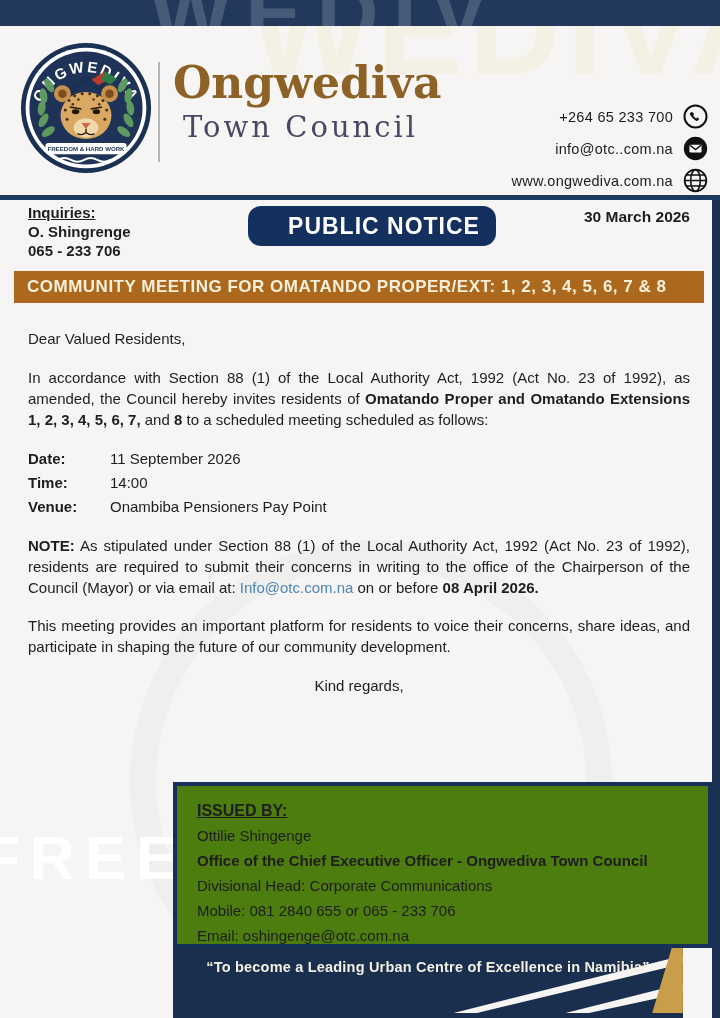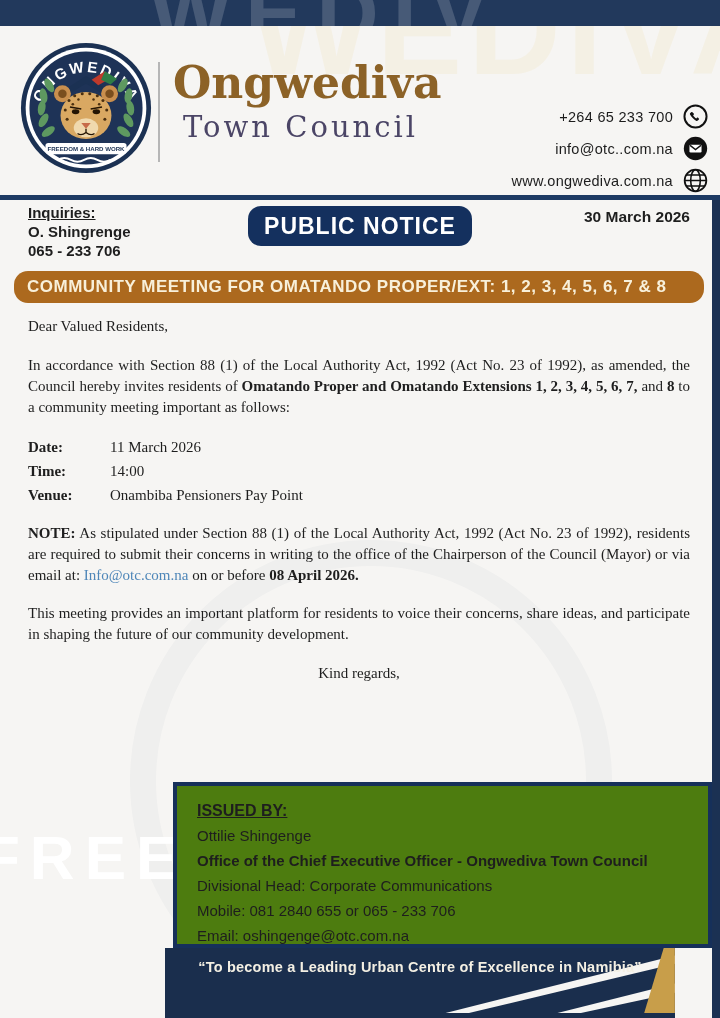--- a/index.html
+++ b/index.html
@@ -23,48 +23,48 @@
   .contact-row{display:flex;align-items:center;gap:10px;}
   .contact-text{font-size:14.5px;color:#1c1c1c;letter-spacing:.3px;}
   .cicon{width:25px;height:25px;display:block;}
 
   .rule{position:absolute;top:195px;left:0;width:720px;height:5px;background:#1d3a63;z-index:3;}
   .right-bar{position:absolute;top:200px;right:0;width:8px;height:818px;background:#1b3153;z-index:3;}
 
   
   .inquiries{position:absolute;left:28px;top:203px;font-size:15px;font-weight:bold;line-height:19px;z-index:2;}
   .inquiries .u{text-decoration:underline;}
-  .pn-button{position:absolute;left:248px;top:206px;width:224px;height:40px;background:#14305e;border-radius:13px;display:flex;align-items:center;justify-content:center;z-index:2;}
+  .pn-button{position:absolute;left:248px;top:206px;width:224px;height:40px;background:#14305e;border-radius:13px;display:flex;align-items:center;justify-content:center;z-index:2;padding-left:24px;}
   .pn-button span{color:#fff;font-weight:bold;font-size:23px;letter-spacing:1px;}
   .issue-date{position:absolute;right:30px;top:208px;font-size:15.5px;font-weight:bold;z-index:2;}
 
-  .title-banner{position:absolute;left:14px;right:16px;top:271px;height:32px;background:#ac691e;border-radius:14px;display:flex;align-items:center;padding-left:13px;box-sizing:border-box;z-index:2;overflow:hidden;}
+  .title-banner{position:absolute;left:14px;right:16px;top:271px;height:32px;background:#ac691e;border-radius:0;display:flex;align-items:center;padding-left:13px;box-sizing:border-box;z-index:2;overflow:hidden;}
   .title-banner span{color:#f8f0da;font-weight:bold;font-size:17px;letter-spacing:.5px;white-space:nowrap;}
 
   
-  .letter{position:absolute;left:28px;right:30px;top:316px;font-size:15px;line-height:21px;z-index:2;font-family:Liberation Serif, serif;}
+  .letter{position:absolute;left:28px;right:30px;top:328px;font-size:15px;line-height:21px;z-index:2;}
   .letter p{margin:0 0 17px 0;}
   .just{text-align:justify;}
   .b{font-weight:bold;}
   .details{margin:17px 0 16px 0;}
   .drow{display:flex;line-height:24px;}
   .dlabel{width:82px;font-weight:bold;}
   .link{color:#4e86b8;text-decoration:none;}
   .mb18{margin-bottom:18px !important;}
   .mb16{margin-bottom:16px !important;}
   .mb20{margin-bottom:20px !important;}
   .mb0{margin-bottom:0 !important;text-align:center;}
 
   
   .issued-box{position:absolute;left:173px;top:782px;width:539px;height:166px;box-sizing:border-box;background:#4d7c0f;border:4px solid #16305a;padding:13px 10px 0 20px;z-index:2;}
   .issued-heading{font-size:16px;font-weight:bold;text-decoration:underline;line-height:24px;}
   .issued-line{font-size:15px;line-height:25px;}
 
   
-  .footer{position:absolute;left:165px;top:948px;width:510px;height:70px;background:#1a2e4d;z-index:4;overflow:hidden;}
+  .footer{position:absolute;left:173px;top:948px;width:510px;height:70px;background:#1a2e4d;z-index:4;overflow:hidden;}
   .footer-slogan{position:relative;z-index:2;margin-top:11px;text-align:center;font-size:14.5px;color:#f3efe3;font-weight:bold;letter-spacing:.2px;}
   .footer-art{position:absolute;inset:0;z-index:1;}
 </style>
 </head>
 <body>
 
 <div class="page">
 
   <div class="header-ghost">WEDIVA</div>
   <div class="ghost-band">FREEDOM &amp; HARD WORK</div>
@@ -187,26 +187,26 @@
 
   <div class="issue-date">30 March  2026</div>
 
   <div class="title-banner">
     <span>COMMUNITY MEETING FOR OMATANDO PROPER/EXT: 1, 2, 3, 4, 5, 6, 7 &amp; 8</span>
   </div>
 
   <div class="letter">
     <p class="mb18">Dear Valued Residents,</p>
 
-    <p class="just mb16"><span>In accordance with Section 88 (1) of the Local Authority Act, 1992 (Act No. 23 of 1992), as amended, the Council hereby invites residents of </span><span class="b">Omatando Proper and Omatando Extensions 1, 2, 3, 4, 5, 6, 7,</span><span> and </span><span class="b">8</span><span> to a community meeting important as follows:</span></p>
+    <p class="just mb16"><span>In accordance with Section 88 (1) of the Local Authority Act, 1992 (Act No. 23 of 1992), as amended, the Council hereby invites residents of </span><span class="b">Omatando Proper and Omatando Extensions 1, 2, 3, 4, 5, 6, 7,</span><span> and </span><span class="b">8</span><span> to a scheduled meeting scheduled as follows:</span></p>
 
     <div class="details">
       <div class="drow">
         <span class="dlabel">Date:</span>
-        <span>11 March 2026</span>
+        <span>11 September 2026</span>
       </div>
       <div class="drow">
         <span class="dlabel">Time:</span>
         <span>14:00</span>
       </div>
       <div class="drow">
         <span class="dlabel">Venue:</span>
         <span>Onambiba Pensioners Pay Point</span>
       </div>
     </div>

